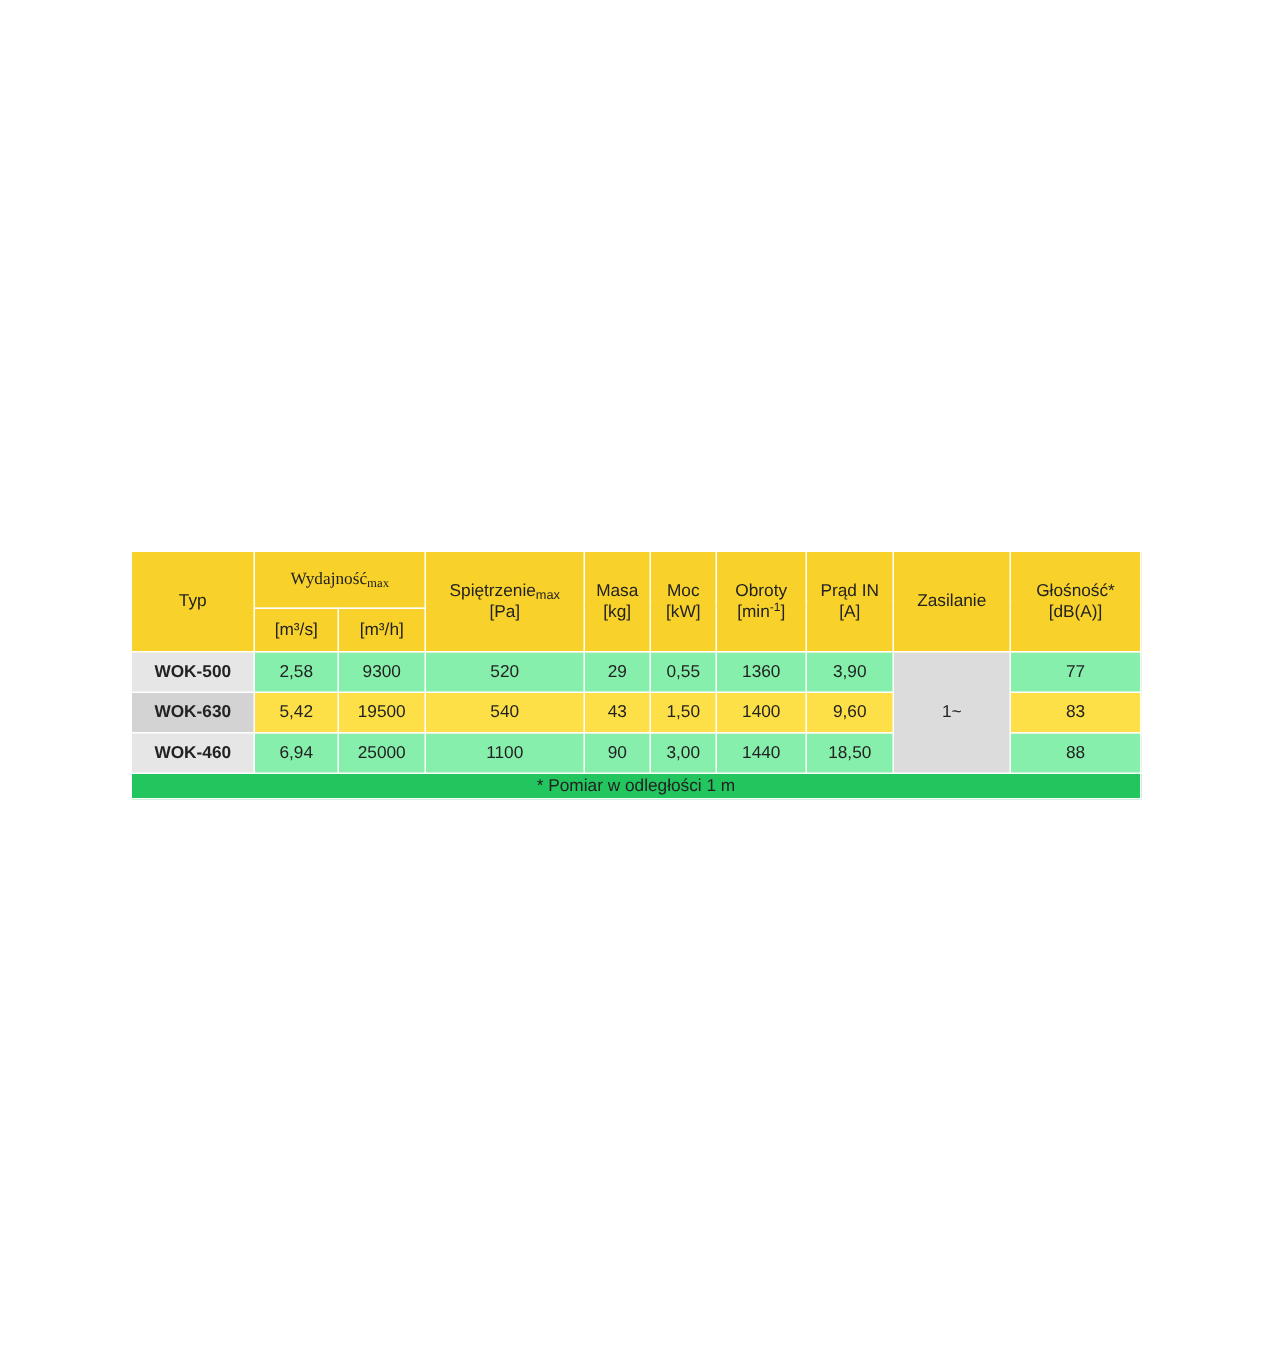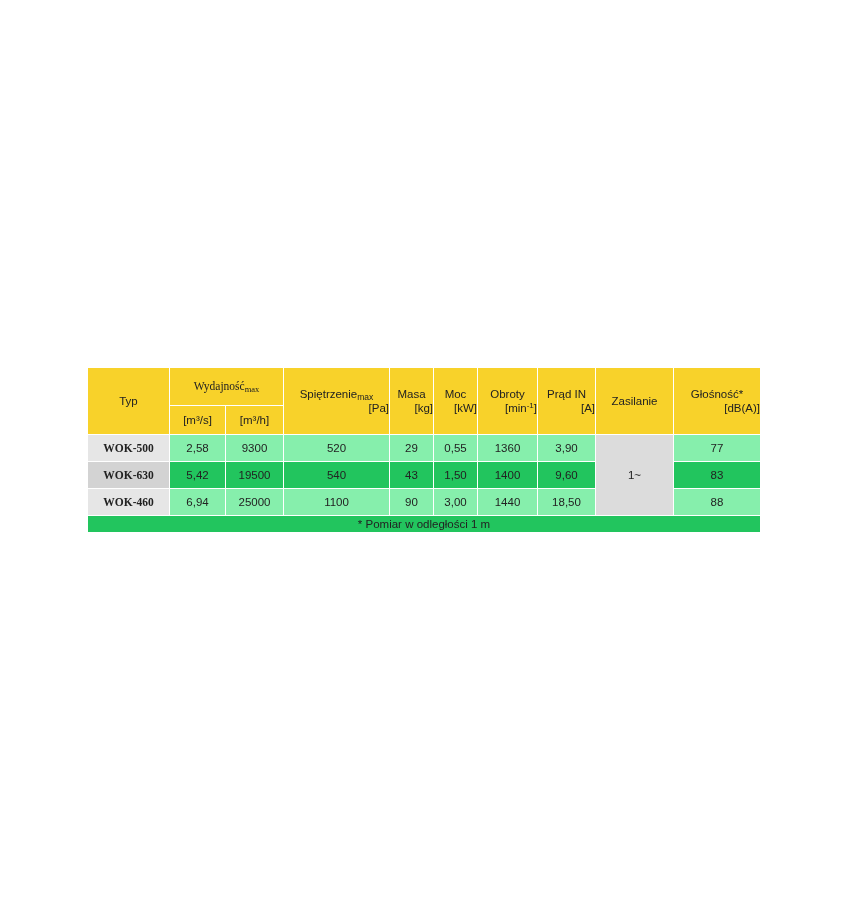--- a/index.html
+++ b/index.html
@@ -43,36 +43,35 @@
   thead th {
     background: #F8D22A;
     font-weight: normal;
     color: #2a2416;
     padding: 4px 2px;
   }
   thead th.h-tall { height: 66px; }
   thead th.h-top  { height: 36px; font-family: Liberation Serif, serif; }
   thead th.h-sub  { height: 28px; }
 
-  .unit-line { display: block; text-align: right; }
+  .unit-line { display: block; }
   .hdr-main  { display: block; white-space: nowrap; }
   sub.sfx { font-size: 8.5px; vertical-align: baseline; position: relative; top: 2px; }
   sup.sup { font-size: 8px; vertical-align: baseline; position: relative; top: -4px; }
 
   
   tbody td { height: 26px; padding: 2px 3px; }
   tbody tr.row-light td { background: #86efac; }
-  tbody tr.row-dark  td { background: #22c55e; }
+  tbody tr.row-dark  td { background: #fde047; }
 
   td.cell-type {
     font-weight: bold;
     font-size: 12px;
     color: #1a1a1a;
     background: #E6E6E6 !important;
-    font-family: Liberation Serif, serif;
   }
   tbody tr.row-dark td.cell-type { background: #D3D3D3 !important; }
 
   td.cell-zasilanie {
     background: #DCDCDC !important;
   }
 
   
   td.footnote {
     background: #22c55e;

